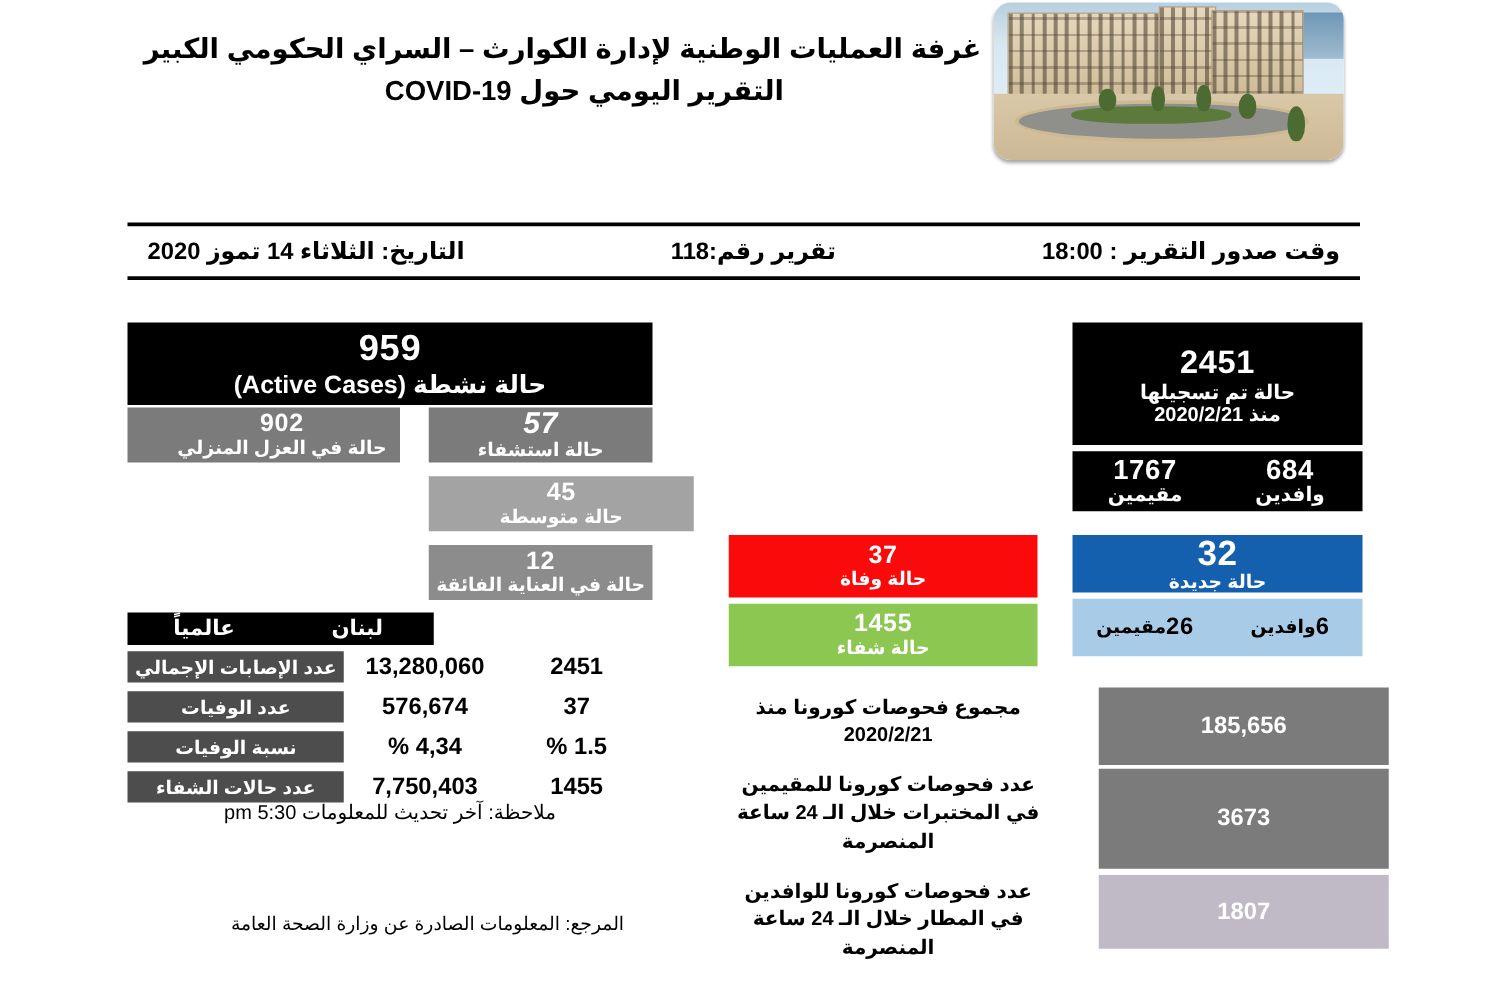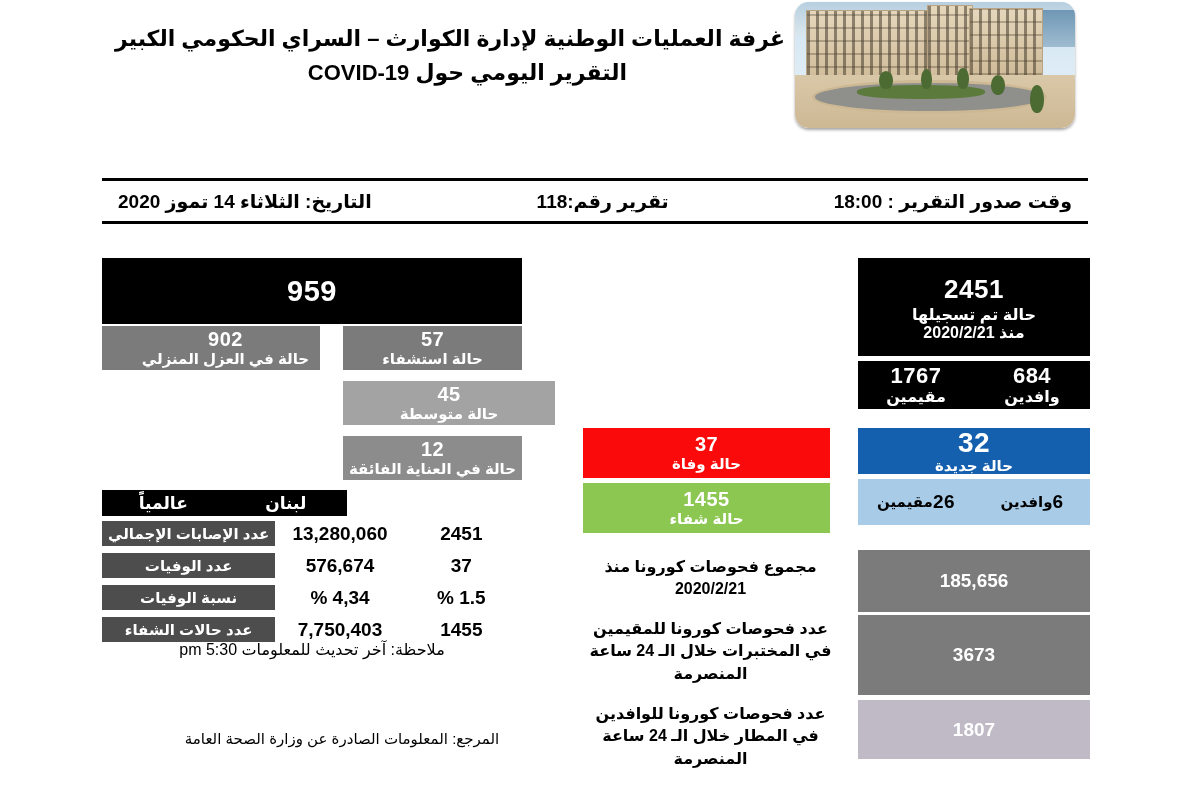--- a/index.html
+++ b/index.html
@@ -127,21 +127,21 @@
     background: #7b7b7b;
     padding-left: 29px;
   }
   #home-isolation .num { font-size: 20px; }
   #home-isolation .lbl { font-size: 15px; }
 
   #hospitalized {
     left: 343px; top: 326px; width: 179px; height: 44px;
     background: #7b7b7b;
   }
-  #hospitalized .num { font-size: 20px; }
+  #hospitalized .num { font-size: 24px; font-style: italic; }
   #hospitalized .lbl { font-size: 15px; }
 
   #moderate {
     left: 343px; top: 381px; width: 212px; height: 44px;
     background: #a3a3a3;
   }
   #moderate .num { font-size: 20px; }
   #moderate .lbl { font-size: 15px; }
 
   #icu {
@@ -285,20 +285,21 @@
     direction: rtl;
   }
   .test-box {
     position: absolute;
     display: flex;
     align-items: center;
     justify-content: center;
     color: #fff;
     font-weight: bold;
     font-size: 19px;
+    margin-left: 21px;
   }
 
   #test-total-label { left: 583px; top: 556px; width: 255px; }
   #test-total-box { left: 858px; top: 550px; width: 232px; height: 62px; background: #7b7b7b; }
 
   #test-res-label { left: 583px; top: 618px; width: 255px; }
   #test-res-box { left: 858px; top: 615px; width: 232px; height: 80px; background: #7b7b7b; }
 
   #test-arr-label { left: 583px; top: 703px; width: 255px; }
   #test-arr-box { left: 858px; top: 700px; width: 232px; height: 59px; background: #c0bac6; }
@@ -336,20 +337,21 @@
 </div>
 
 <div class="abs" id="date-bar">
   <span>وقت صدور التقرير : 18:00</span>
   <span>تقرير رقم:118</span>
   <span>التاريخ: الثلاثاء 14 تموز 2020</span>
 </div>
 
 <div class="box" id="active-header">
   <div class="num">959</div>
+  <div class="lbl">حالة نشطة (Active Cases)</div>
 </div>
 
 <div class="box" id="home-isolation">
   <div class="num">902</div>
   <div class="lbl">حالة في العزل المنزلي</div>
 </div>
 
 <div class="box" id="hospitalized">
   <div class="num">57</div>
   <div class="lbl">حالة استشفاء</div>

